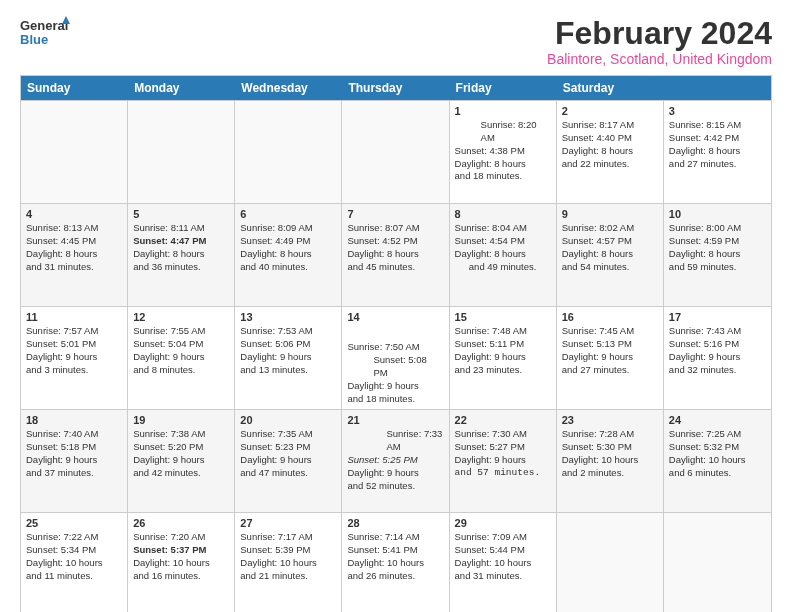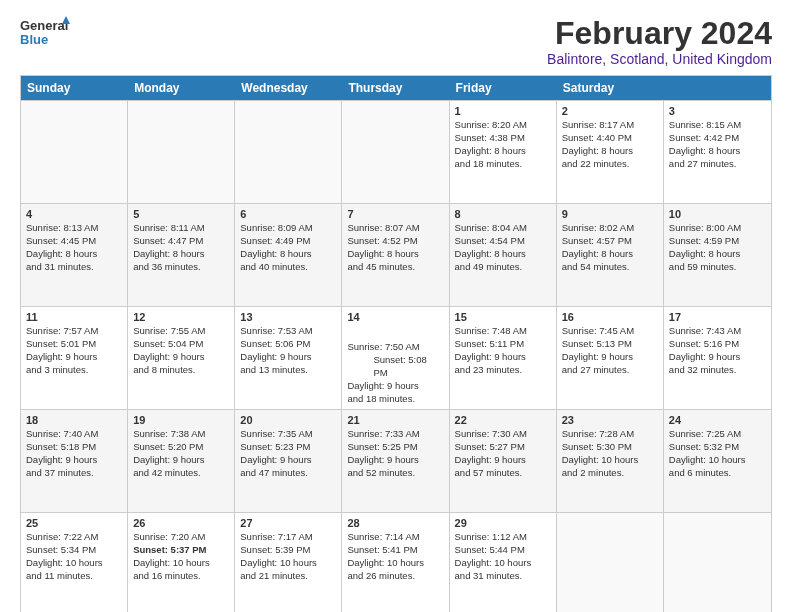--- a/index.html
+++ b/index.html
@@ -32,21 +32,21 @@
       text-align: right;
     }
     .month-title {
       font-size: 32px;
       font-weight: bold;
       color: #333;
       line-height: 1.1;
     }
     .location-title {
       font-size: 14px;
-      color: #4c1d95;
+      color: #ec4899;
     }
     .calendar {
       flex: 1;
       display: flex;
       flex-direction: column;
       border: 1px solid #ccc;
     }
     .cal-header {
       display: grid;
       grid-template-columns: repeat(7, 1fr);
@@ -124,21 +124,21 @@
         <div class="cal-header-cell">Saturday</div>
       </div>
     <div class="cal-body">
     <div class="cal-row">
           <div class="cal-cell cell-empty"></div>
           <div class="cal-cell cell-empty"></div>
           <div class="cal-cell cell-empty"></div>
           <div class="cal-cell cell-empty"></div>
           <div class="cal-cell">
             <span class="day-num">1</span>
-            <span style="display: block; line-height: 1.35;">Sunrise: 8:20 AM</span>
+            <span style="display: block; line-height: 1.35; margin-left: 26px;">Sunrise: 8:20 AM</span>
             <span style="display: block; line-height: 1.35;">Sunset: 4:38 PM</span>
             <span style="display: block; line-height: 1.35;">Daylight: 8 hours</span>
             <span style="display: block; line-height: 1.35;">and 18 minutes.</span>
           </div>
           <div class="cal-cell">
             <span class="day-num">2</span>
             <span style="display: block; line-height: 1.35;">Sunrise: 8:17 AM</span>
             <span style="display: block; line-height: 1.35;">Sunset: 4:40 PM</span>
             <span style="display: block; line-height: 1.35;">Daylight: 8 hours</span>
             <span style="display: block; line-height: 1.35;">and 22 minutes.</span>
@@ -155,21 +155,21 @@
           <div class="cal-cell">
             <span class="day-num">4</span>
             <span style="display: block; line-height: 1.35;">Sunrise: 8:13 AM</span>
             <span style="display: block; line-height: 1.35;">Sunset: 4:45 PM</span>
             <span style="display: block; line-height: 1.35;">Daylight: 8 hours</span>
             <span style="display: block; line-height: 1.35;">and 31 minutes.</span>
           </div>
           <div class="cal-cell">
             <span class="day-num">5</span>
             <span style="display: block; line-height: 1.35;">Sunrise: 8:11 AM</span>
-            <span style="display: block; line-height: 1.35;">Sunset: 4:47 PM</span>
+            <span style="display: block; line-height: 1.35; font-weight: bold;">Sunset: 4:47 PM</span>
             <span style="display: block; line-height: 1.35;">Daylight: 8 hours</span>
             <span style="display: block; line-height: 1.35;">and 36 minutes.</span>
           </div>
           <div class="cal-cell">
             <span class="day-num">6</span>
             <span style="display: block; line-height: 1.35;">Sunrise: 8:09 AM</span>
             <span style="display: block; line-height: 1.35;">Sunset: 4:49 PM</span>
             <span style="display: block; line-height: 1.35;">Daylight: 8 hours</span>
             <span style="display: block; line-height: 1.35;">and 40 minutes.</span>
           </div>
@@ -178,21 +178,21 @@
             <span style="display: block; line-height: 1.35;">Sunrise: 8:07 AM</span>
             <span style="display: block; line-height: 1.35;">Sunset: 4:52 PM</span>
             <span style="display: block; line-height: 1.35;">Daylight: 8 hours</span>
             <span style="display: block; line-height: 1.35;">and 45 minutes.</span>
           </div>
           <div class="cal-cell">
             <span class="day-num">8</span>
             <span style="display: block; line-height: 1.35;">Sunrise: 8:04 AM</span>
             <span style="display: block; line-height: 1.35;">Sunset: 4:54 PM</span>
             <span style="display: block; line-height: 1.35;">Daylight: 8 hours</span>
-            <span style="display: block; line-height: 1.35;">and 49 minutes.</span>
+            <span style="display: block; line-height: 1.35; text-align: center;">and 49 minutes.</span>
           </div>
           <div class="cal-cell">
             <span class="day-num">9</span>
             <span style="display: block; line-height: 1.35;">Sunrise: 8:02 AM</span>
             <span style="display: block; line-height: 1.35;">Sunset: 4:57 PM</span>
             <span style="display: block; line-height: 1.35;">Daylight: 8 hours</span>
             <span style="display: block; line-height: 1.35;">and 54 minutes.</span>
           </div>
           <div class="cal-cell">
             <span class="day-num">10</span>
@@ -270,31 +270,31 @@
           </div>
           <div class="cal-cell">
             <span class="day-num">20</span>
             <span style="display: block; line-height: 1.35;">Sunrise: 7:35 AM</span>
             <span style="display: block; line-height: 1.35;">Sunset: 5:23 PM</span>
             <span style="display: block; line-height: 1.35;">Daylight: 9 hours</span>
             <span style="display: block; line-height: 1.35;">and 47 minutes.</span>
           </div>
           <div class="cal-cell">
             <span class="day-num">21</span>
-            <span style="display: block; line-height: 1.35;">Sunrise: 7:33 AM</span>
-            <span style="display: block; line-height: 1.35;">Sunset: 5:25 PM</span>
+            <span style="display: block; line-height: 1.35; margin-left: 39px;">Sunrise: 7:33 AM</span>
+            <span style="display: block; line-height: 1.35; font-style: italic;">Sunset: 5:25 PM</span>
             <span style="display: block; line-height: 1.35;">Daylight: 9 hours</span>
             <span style="display: block; line-height: 1.35;">and 52 minutes.</span>
           </div>
           <div class="cal-cell">
             <span class="day-num">22</span>
             <span style="display: block; line-height: 1.35;">Sunrise: 7:30 AM</span>
             <span style="display: block; line-height: 1.35;">Sunset: 5:27 PM</span>
             <span style="display: block; line-height: 1.35;">Daylight: 9 hours</span>
-            <span style="display: block; line-height: 1.35;">and 57 minutes.</span>
+            <span style="display: block; line-height: 1.35; font-family: Liberation Mono, monospace;">and 57 minutes.</span>
           </div>
           <div class="cal-cell">
             <span class="day-num">23</span>
             <span style="display: block; line-height: 1.35;">Sunrise: 7:28 AM</span>
             <span style="display: block; line-height: 1.35;">Sunset: 5:30 PM</span>
             <span style="display: block; line-height: 1.35;">Daylight: 10 hours</span>
             <span style="display: block; line-height: 1.35;">and 2 minutes.</span>
           </div>
           <div class="cal-cell">
             <span class="day-num">24</span>
@@ -328,21 +328,21 @@
           </div>
           <div class="cal-cell">
             <span class="day-num">28</span>
             <span style="display: block; line-height: 1.35;">Sunrise: 7:14 AM</span>
             <span style="display: block; line-height: 1.35;">Sunset: 5:41 PM</span>
             <span style="display: block; line-height: 1.35;">Daylight: 10 hours</span>
             <span style="display: block; line-height: 1.35;">and 26 minutes.</span>
           </div>
           <div class="cal-cell">
             <span class="day-num">29</span>
-            <span style="display: block; line-height: 1.35;">Sunrise: 1:12 AM</span>
+            <span style="display: block; line-height: 1.35;">Sunrise: 7:09 AM</span>
             <span style="display: block; line-height: 1.35;">Sunset: 5:44 PM</span>
             <span style="display: block; line-height: 1.35;">Daylight: 10 hours</span>
             <span style="display: block; line-height: 1.35;">and 31 minutes.</span>
           </div>
           <div class="cal-cell cell-empty"></div>
           <div class="cal-cell cell-empty"></div>
         </div>
       </div>
   </div>
 </div>

